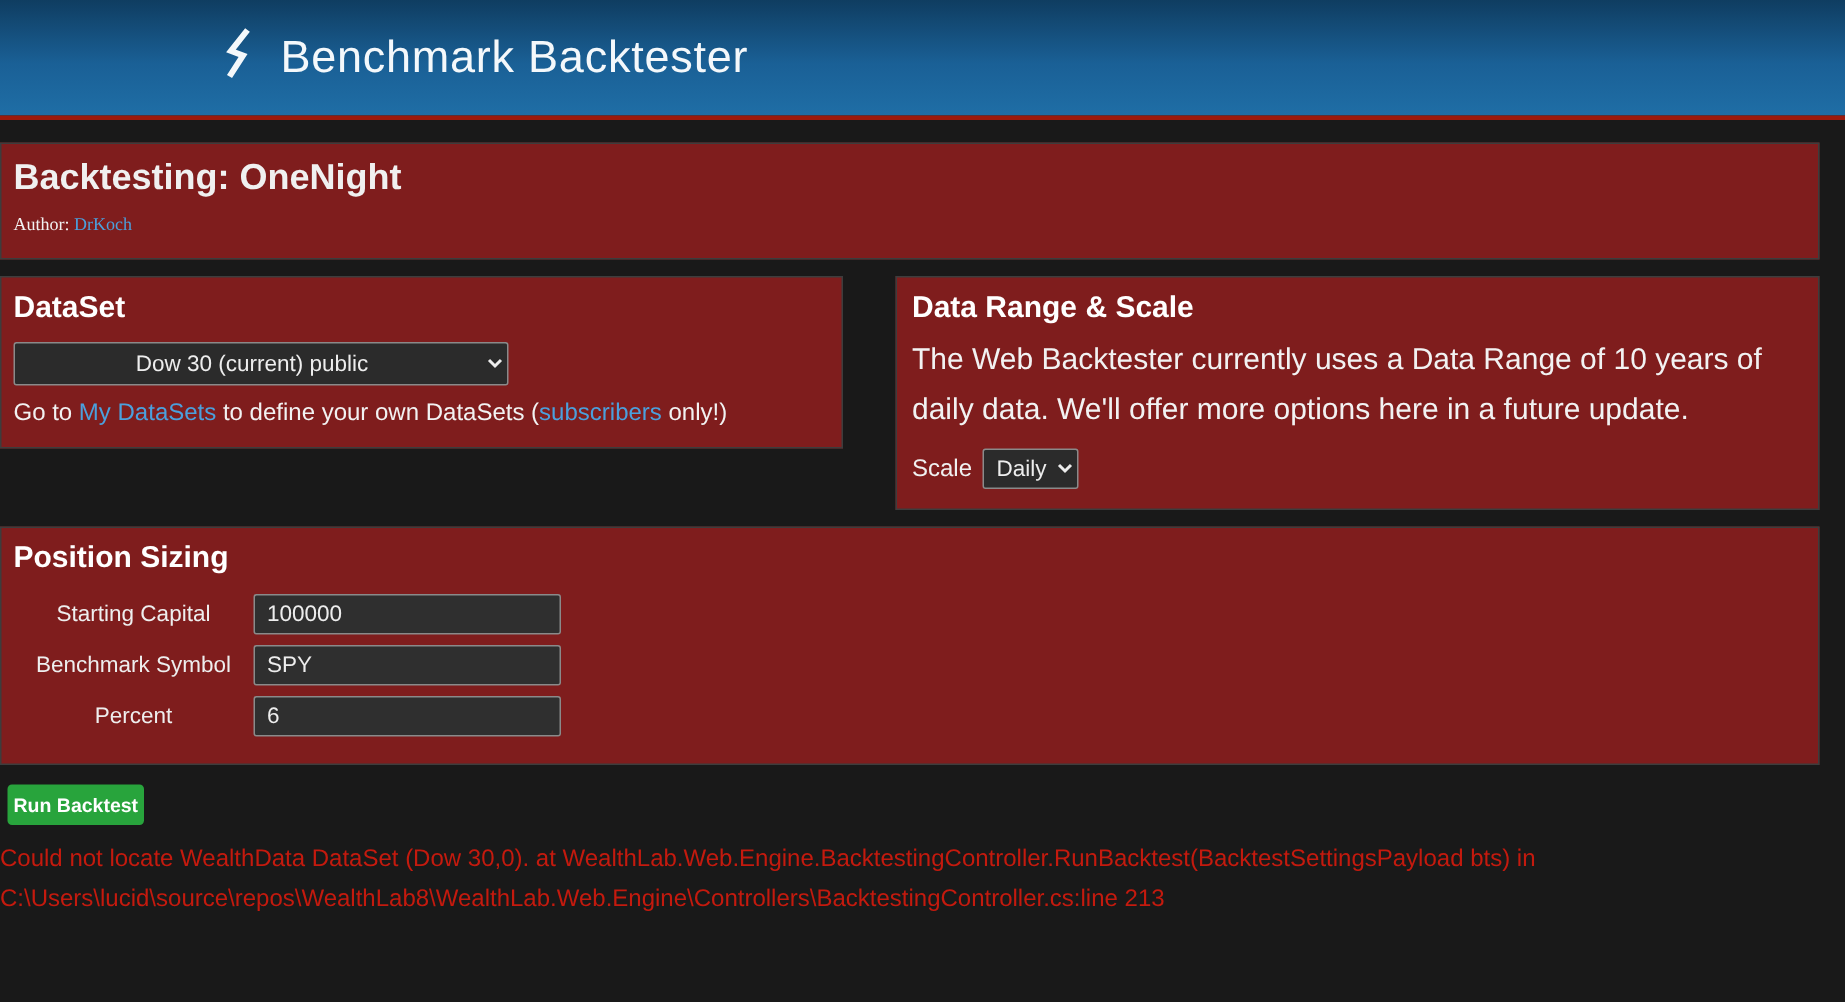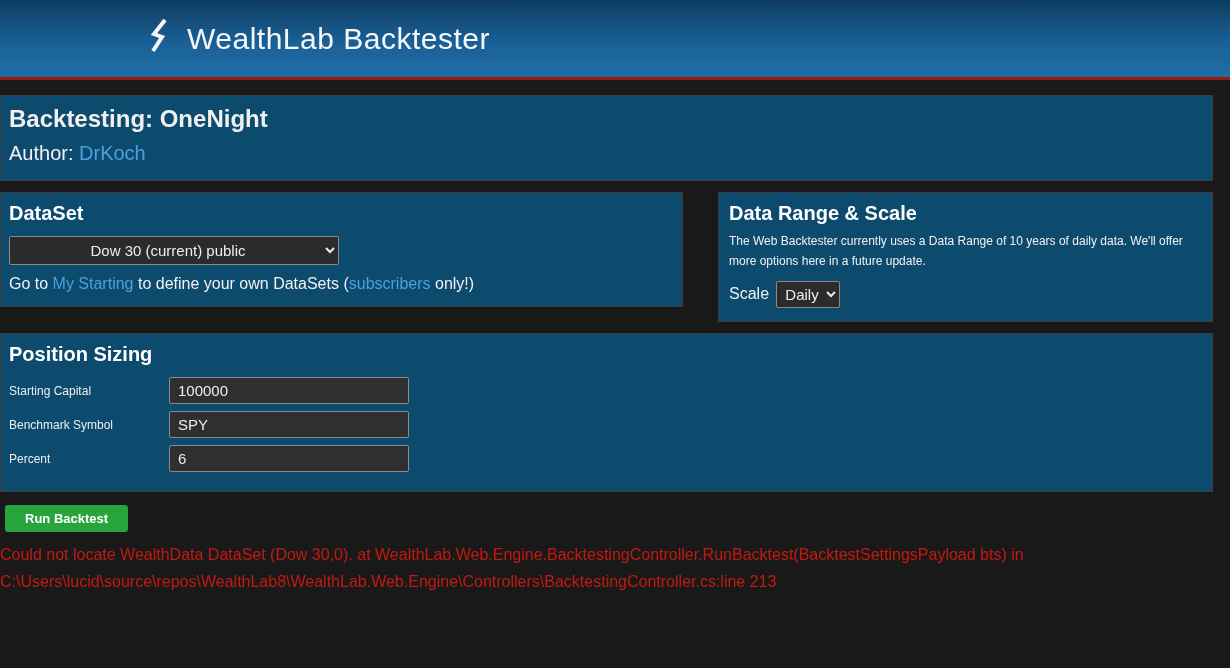--- a/index.html
+++ b/index.html
@@ -24,39 +24,39 @@
   .app-title {
     font-size: 30px;
     font-weight: 400;
     color: #f4f8fb;
     letter-spacing: 0.5px;
   }
 
   
   .main { padding: 15px 17px 0 0; }
   .panel {
-    background: #0c4a6e;
+    background: #7f1d1d;
     border: 1px solid #3d3d3d;
     padding: 9px 10px 13px 8px;
     margin-bottom: 11px;
   }
   .panel h2 { font-size: 20px; font-weight: 700; color: #ffffff; margin-bottom: 7px; }
 
   
   .strategy-panel h1 { font-size: 24px; font-weight: 700; margin-bottom: 9px; }
-  .strategy-panel .line { font-size: 20px; margin-bottom: 8px; color: #f2f2f2; }
+  .strategy-panel .line { font-size: 12px; margin-bottom: 8px; color: #f2f2f2; font-family: Liberation Serif, serif; }
   .strategy-panel .line:last-child { margin-bottom: 2px; }
 
   a.link { color: #4ba0dd; text-decoration: none; cursor: pointer; }
 
   
   .two-col { display: flex; align-items: flex-start; gap: 35px; margin-bottom: 11px; }
-  .dataset-panel { width: 683px; margin-bottom: 0; }
+  .dataset-panel { width: 562px; margin-bottom: 0; }
   .range-panel { flex: 1; margin-bottom: 0; padding-left: 10px; }
-  .range-panel p { font-size: 12px; line-height: 1.65; max-width: 575px; color: #f2f2f2; }
+  .range-panel p { font-size: 20px; line-height: 1.65; max-width: 575px; color: #f2f2f2; }
   .scale-row { margin-top: 9px; display: flex; align-items: center; gap: 7px; font-size: 16px; }
 
   
   select {
     background: #2b2b2b;
     color: #ededed;
     border: 1px solid #8a8a8a;
     font-family: "Liberation Sans", sans-serif;
     font-size: 15px;
     padding: 3px 4px;
@@ -66,63 +66,63 @@
   .dataset-select { width: 330px; margin: 4px 0 10px 0; padding: 4px 6px; }
   .dataset-panel .help { font-size: 16px; color: #f2f2f2; }
 
   input[type="text"] {
     background: #2f2f2f;
     color: #ededed;
     border: 1px solid #8a8a8a;
     font-family: "Liberation Sans", sans-serif;
     font-size: 15px;
     padding: 4px 8px;
-    width: 240px;
+    width: 205px;
     height: 27px;
     border-radius: 2px;
   }
 
   
   .sizing-panel h2 { margin-bottom: 10px; }
   .ps-row { display: flex; align-items: center; margin-bottom: 4px; min-height: 30px; }
-  .ps-label { width: 160px; font-size: 12px; color: #eeeeee; }
+  .ps-label { width: 160px; font-size: 15px; color: #eeeeee; text-align: center; }
 
   
   .run-btn {
     display: inline-block;
     margin: 2px 0 9px 5px;
     background: #28a43c;
     color: #ffffff;
     border: none;
     border-radius: 3px;
     font-family: "Liberation Sans", sans-serif;
     font-size: 13px;
     font-weight: 700;
-    padding: 6px 20px;
+    padding: 6px 4px;
     cursor: pointer;
   }
 
   
   .error-text {
     color: #c41a0e;
     font-size: 16px;
     line-height: 1.7;
     word-wrap: break-word;
   }
 </style>
 </head>
 <body>
 
 <header class="app-header">
   <span class="bolt">
     <svg width="28" height="42" viewBox="0 0 28 42" aria-hidden="true">
       <path d="M20 2 L9 16 L17 19 L8 33" stroke="#f4f8fb" stroke-width="4" fill="none"></path>
     </svg>
   </span>
-  <span class="app-title">WealthLab Backtester</span>
+  <span class="app-title">Benchmark Backtester</span>
 </header>
 
 <main class="main">
 
   
   <section class="panel strategy-panel">
     <h1>Backtesting: OneNight</h1>
     <div class="line">
       <span>Author:</span>
       <a class="link">DrKoch</a>
@@ -130,21 +130,21 @@
   </section>
 
   
   <div class="two-col">
 
     <section class="panel dataset-panel">
       <h2>DataSet</h2>
       <select class="dataset-select">
         <option>Dow 30 (current) public</option>
       </select>
-      <p class="help"><span>Go to </span><a class="link">My Starting</a><span> to define your own DataSets (</span><a class="link">subscribers</a><span> only!)</span></p>
+      <p class="help"><span>Go to </span><a class="link">My DataSets</a><span> to define your own DataSets (</span><a class="link">subscribers</a><span> only!)</span></p>
     </section>
 
     <section class="panel range-panel">
       <h2>Data Range &amp; Scale</h2>
       <p>The Web Backtester currently uses a Data Range of 10 years of daily data. We'll offer more options here in a future update.</p>
       <div class="scale-row">
         <span>Scale</span>
         <select>
           <option>Daily</option>
         </select>

